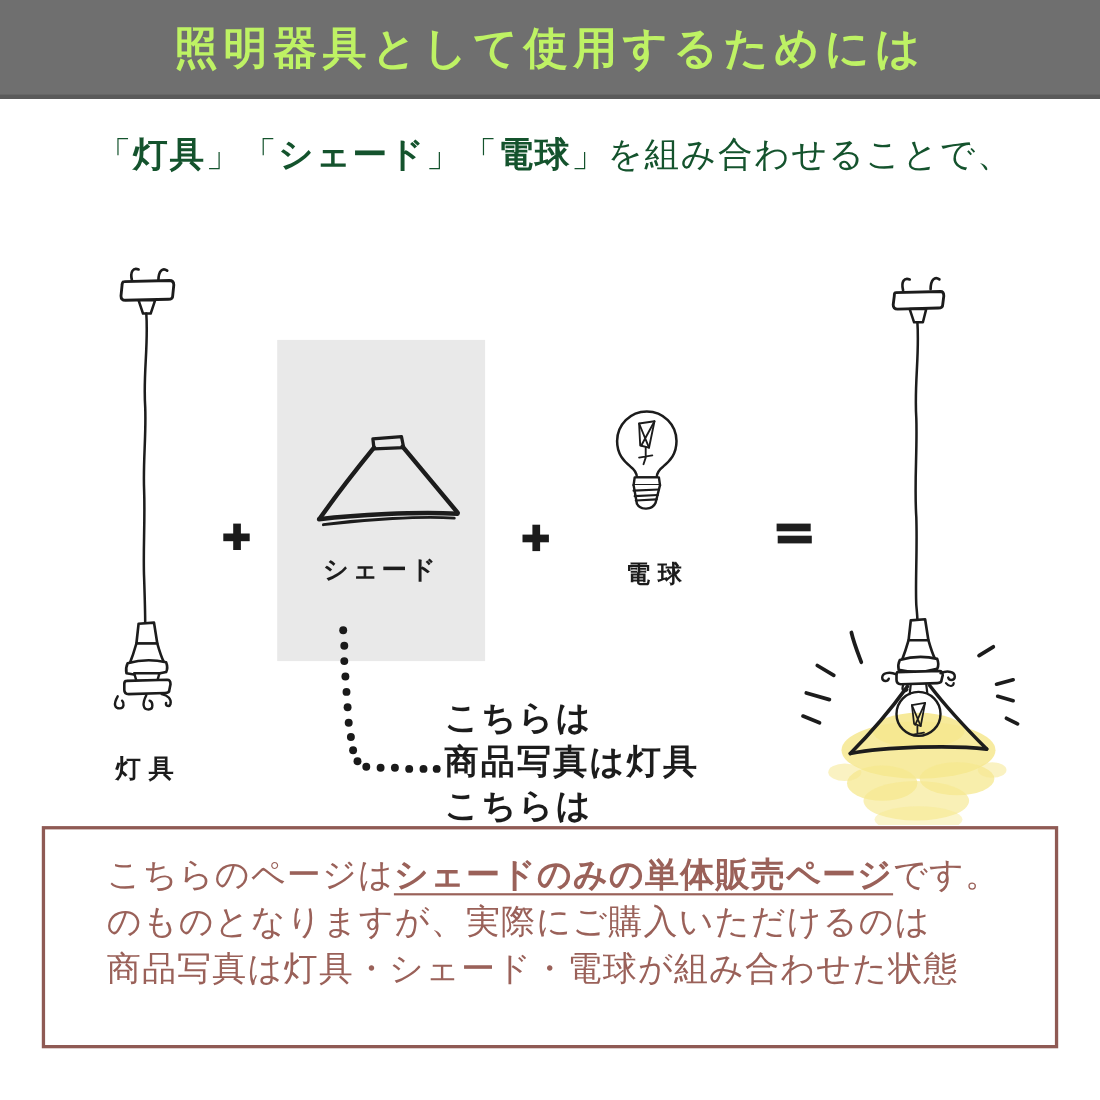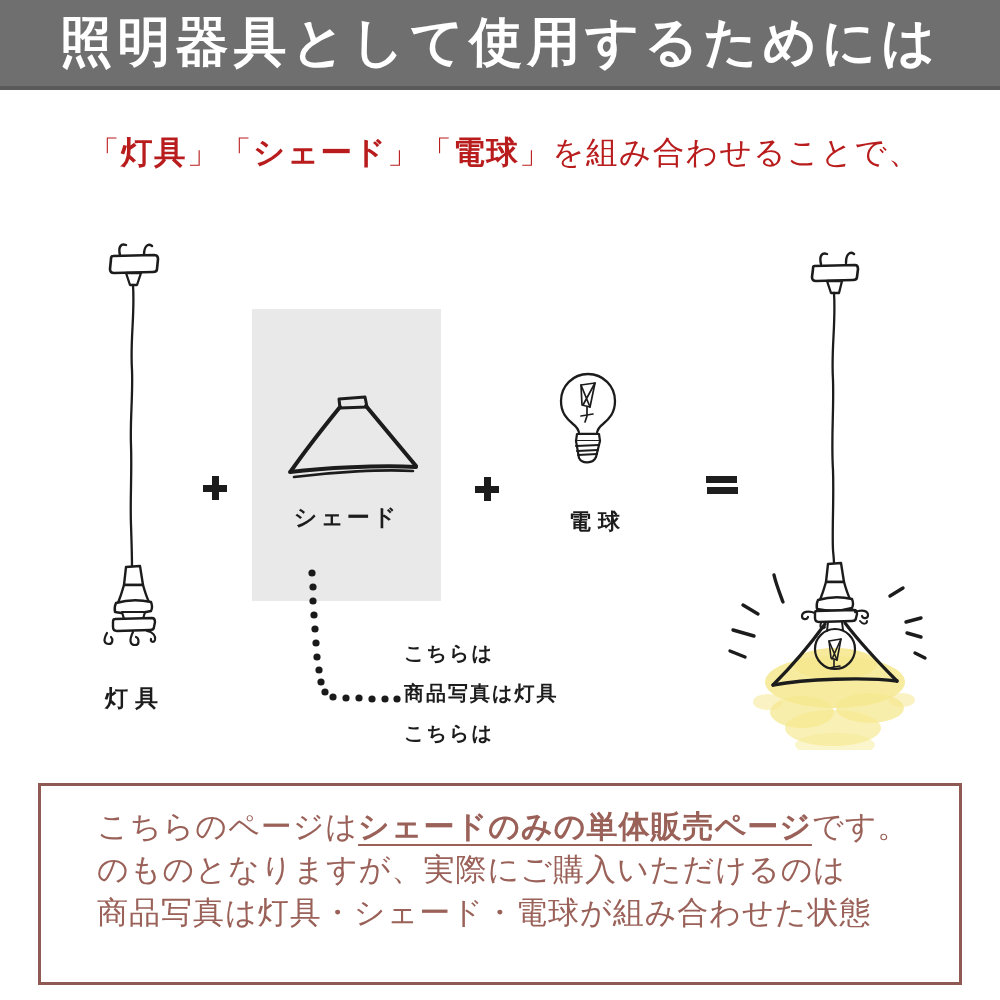--- a/index.html
+++ b/index.html
@@ -8,26 +8,26 @@
     font-family:"Liberation Sans","DejaVu Sans",sans-serif;
     overflow:hidden;
   }
   
   .banner{
     position:absolute;left:0;top:0;width:1000px;height:86px;
     background:#6f6f6f;border-bottom:4px solid #5a5a5a;
     display:flex;align-items:center;justify-content:center;
   }
   .banner-title{
-    color:#ffffff;font-size:53px;font-weight:800;letter-spacing:5px;white-space:nowrap;
+    color:#bef264;font-size:40px;font-weight:800;letter-spacing:5px;white-space:nowrap;
   }
   
   .intro{
     position:absolute;left:88px;top:118px;width:880px;
-    color:#b91c1c;font-size:31.5px;line-height:45px;letter-spacing:1.5px;margin-top:12px;
+    color:#14532d;font-size:31.5px;line-height:45px;letter-spacing:1.5px;
   }
   .intro .b{font-weight:800;}
   
   .sketch{position:absolute;}
   .item-label{
     position:absolute;text-align:center;color:#1c1c1c;
     font-weight:800;white-space:nowrap;
   }
   .label-fixture{left:80px;top:683px;width:110px;font-size:23px;letter-spacing:7px;}
   .label-shade{left:252px;top:502px;width:189px;font-size:23px;letter-spacing:3px;}
@@ -40,26 +40,26 @@
   .plus::before{content:"";position:absolute;left:0;top:8.5px;width:24px;height:7px;background:#1b1b1b;}
   .plus::after{content:"";position:absolute;left:8.5px;top:0;width:7px;height:24px;background:#1b1b1b;}
   .plus1{left:203px;top:476px;}
   .plus2{left:475px;top:477px;}
   .equals{position:absolute;left:706px;top:476px;width:31px;height:18px;}
   .equals::before{content:"";position:absolute;left:0;top:0;width:31px;height:6.5px;background:#1e1e1e;}
   .equals::after{content:"";position:absolute;left:1px;top:11px;width:31px;height:6.5px;background:#1e1e1e;}
   
   .callout{
     position:absolute;left:404px;top:633px;
-    color:#1c1c1c;font-size:20px;font-weight:800;line-height:40px;letter-spacing:2px;
+    color:#1c1c1c;font-size:31px;font-weight:800;line-height:40px;letter-spacing:2px;
     white-space:nowrap;
   }
   
   .notice{
-    position:absolute;left:38px;top:783px;width:924px;height:202px;
+    position:absolute;left:38px;top:751px;width:924px;height:202px;
     border:3px solid #8f5a54;box-sizing:border-box;
     color:#9a6159;font-size:31px;line-height:43px;letter-spacing:1px;
     padding:19px 30px 0 56px;
   }
   .notice .em{
     font-weight:800;
     text-decoration:underline;
     text-decoration-thickness:2px;
     text-underline-offset:7px;
   }

